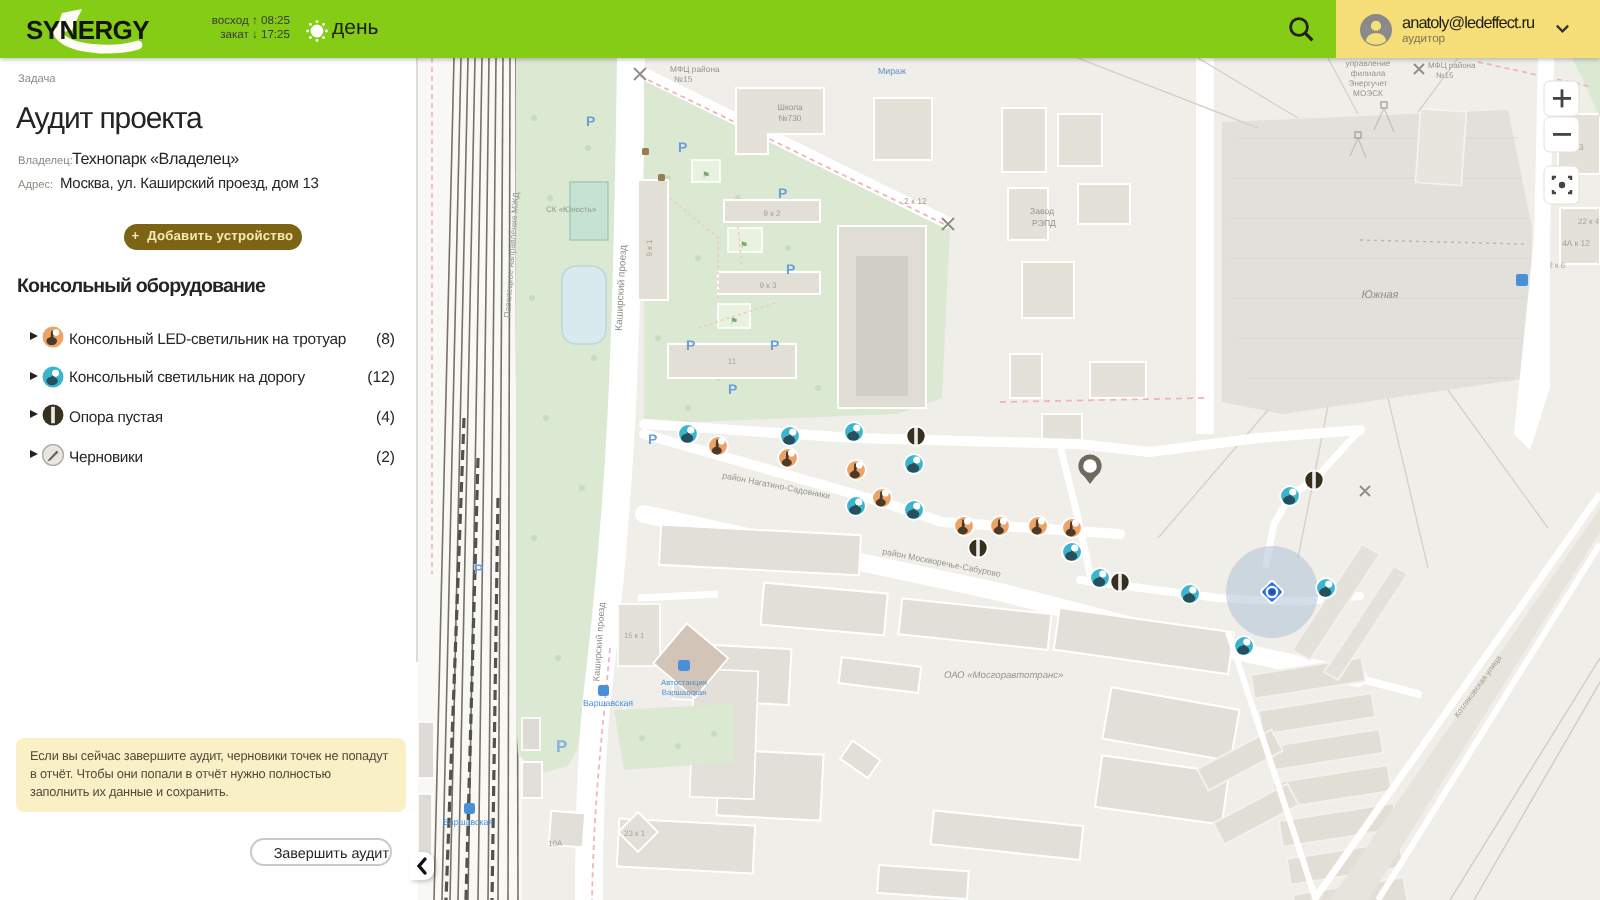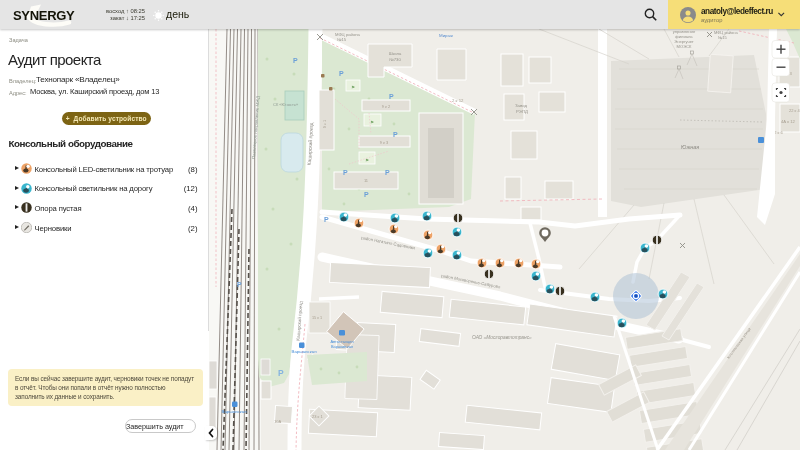--- a/index.html
+++ b/index.html
@@ -1,45 +1,45 @@
 <!DOCTYPE html>
 <html><head><meta charset="utf-8">
 <style>
 *{margin:0;padding:0;box-sizing:border-box}
 html,body{width:800px;height:450px;overflow:hidden;font-family:"Liberation Sans",sans-serif}
 #app{position:relative;width:800px;height:450px;background:#fff}
 
-#hdr{position:absolute;left:0;top:0;width:800px;height:29px;background:#e5e5e5;z-index:30;box-shadow:0 1px 2px rgba(0,0,0,.22)}
+#hdr{position:absolute;left:0;top:0;width:800px;height:29px;background:#84cc16;z-index:30;box-shadow:0 1px 2px rgba(0,0,0,.22)}
 #logo{position:absolute;left:12px;top:3px;width:68px;height:24px}
 #times{position:absolute;left:98px;top:8px;width:47px;font-size:5.8px;color:#3a3a30;line-height:6.8px;text-align:right;letter-spacing:0}
 #sun{position:absolute;left:153px;top:9.5px;width:11px;height:11px}
 #day{position:absolute;left:166px;top:8px;font-size:10.5px;font-weight:normal;color:#20200f}
 #srch{position:absolute;left:644px;top:8px;width:13px;height:13px}
 #userbox{position:absolute;left:668px;top:0;width:132px;height:29px;background:#F6DE78}
 #uav{position:absolute;left:11.5px;top:6.5px;width:16px;height:16px}
-#uem{position:absolute;left:33px;top:6.5px;font-size:8.2px;font-weight:bold;color:#1c1c14;letter-spacing:-0.45px}
+#uem{position:absolute;left:33px;top:6.5px;font-size:8.2px;font-weight:normal;color:#1c1c14;letter-spacing:-0.45px}
 #urole{position:absolute;left:33px;top:16.5px;font-size:5.8px;color:#7c7456}
 #uchev{position:absolute;left:109px;top:10px;width:8.5px;height:8.5px}
 
 #side{position:absolute;left:0;top:29px;width:209px;height:302px;background:#fff;z-index:20;border-right:1px solid #dcdcdc}
 #task{position:absolute;left:9px;top:8px;color:#8b8b80;font-size:5.6px}
 #h1{position:absolute;left:8px;top:21.5px;font-size:15px;color:#242424;letter-spacing:-0.55px}
 #own{position:absolute;left:9px;top:48.5px;font-size:5.6px;color:#8b8b80}
 #ownv{position:absolute;left:36px;top:45.5px;font-size:8.1px;color:#262626;letter-spacing:-0.2px}
 #adr{position:absolute;left:9px;top:61px;font-size:5.6px;color:#8b8b80}
 #adrv{position:absolute;left:30px;top:58px;font-size:7.5px;color:#262626;letter-spacing:-0.15px}
 #addbtn{position:absolute;left:62px;top:82.5px;width:88.5px;height:13.5px;background:#7D6414;border-radius:7px;color:#F4E8B4;font-size:6.6px;font-weight:bold;text-align:center;line-height:13.5px;letter-spacing:0.1px}
 #h2{position:absolute;left:8.5px;top:108.5px;font-size:9.8px;font-weight:bold;color:#242424;letter-spacing:-0.45px}
 .row{position:absolute;left:0;width:209px;height:20px}
 .tri{position:absolute;left:14.5px;top:7px;width:0;height:0;border-left:4px solid #222;border-top:2.8px solid transparent;border-bottom:2.8px solid transparent}
 .ic{position:absolute;left:21px;top:4.2px;width:11px;height:11px}
 .rt{position:absolute;left:34.5px;top:5.5px;font-size:7.7px;color:#262626;letter-spacing:-0.15px}
 .rc{position:absolute;right:11.5px;top:5.5px;font-size:7.8px;color:#262626}
 #notice{position:absolute;left:8px;top:339.5px;width:194.5px;height:37.5px;background:#FAF0C6;border-radius:4px;padding:6.5px 0 0 7px;font-size:6.4px;line-height:8.8px;color:#4f4a3d;letter-spacing:-0.1px}
-#finbtn{position:absolute;left:125px;top:389.5px;width:70.5px;height:14.5px;background:#fff;border:1px solid #c9c9c9;border-radius:8px;font-size:7.2px;color:#262626;text-align:left;line-height:13px}
+#finbtn{position:absolute;left:125px;top:389.5px;width:70.5px;height:14.5px;background:#fff;border:1px solid #c9c9c9;border-radius:8px;font-size:7.2px;color:#262626;text-align:right;line-height:13px}
 #collapse{position:absolute;left:205px;top:426px;width:12px;height:14px;background:#fff;border-radius:0 5px 5px 0;z-index:25;box-shadow:1px 1px 2px rgba(0,0,0,.2);color:#111;font-size:8px;line-height:14px;text-align:center;font-weight:bold}
 
 #map{position:absolute;left:209px;top:29px;width:591px;height:421px;background:#F0EEE9}
 </style></head>
 <body>
 <div id="app">
 
 <div id="map">
 <svg width="591" height="421" viewBox="0 0 591 421" font-family="Liberation Sans, sans-serif">
 <rect x="0" y="0" width="591" height="421" fill="#F0EEE9"></rect>

